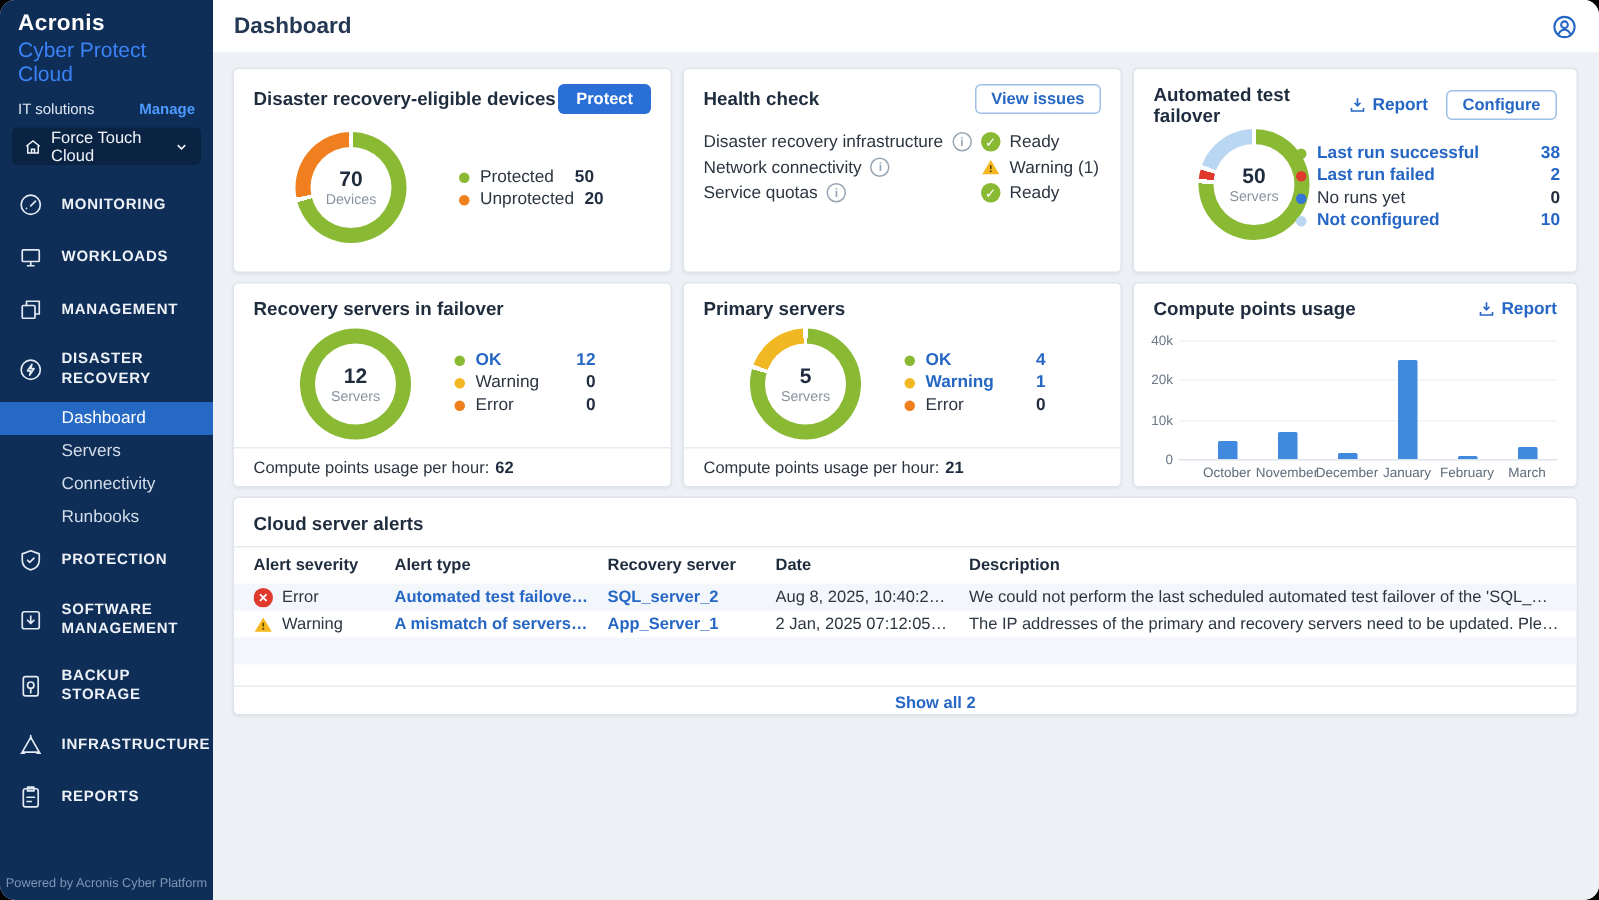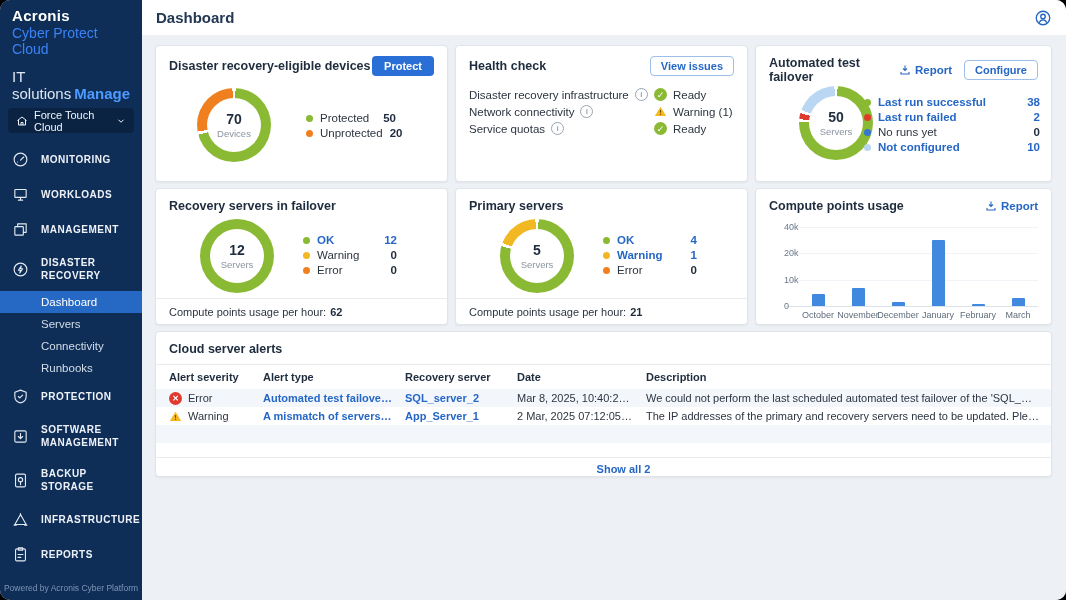--- a/index.html
+++ b/index.html
@@ -4,21 +4,21 @@
 <style>
   html,body{margin:0;padding:0;width:1066px;height:600px;background:#000;overflow:hidden;
     font-family:"Liberation Sans",sans-serif;}
   .app{position:absolute;inset:0;border-radius:10px;overflow:hidden;background:#edf0f4;}
 
   
   .sidebar{position:absolute;left:0;top:0;bottom:0;width:142px;background:#0e2e57;color:#fff;}
   .brand{padding:7px 12px 0;}
   .brand-1{font-size:15px;font-weight:bold;letter-spacing:.3px;}
   .brand-2{font-size:14px;font-weight:300;color:#3b82f6;margin-top:1px;}
-  .org-row{display:flex;justify-content:space-between;align-items:flex-end;padding:11px 12px 6px;font-size:15px;color:#dde6f1;}
+  .org-row{display:flex;justify-content:space-between;align-items:flex-end;padding:11px 12px 6px;font-size:10px;color:#dde6f1;}
   .manage{color:#4d9bff;font-weight:bold;cursor:pointer;}
   .tenant{margin:0 8px;background:#0a2342;border-radius:4px;height:25px;display:flex;align-items:center;gap:6px;padding:0 8px;font-size:11px;cursor:pointer;color:#f0f4fa;}
   .tenant svg{flex:none;}
   .tenant .chev{margin-left:auto;}
   nav{margin-top:9px;}
   .nav-item{display:flex;align-items:center;gap:12px;padding:9px 12px;cursor:pointer;}
   .nav-item .nico{width:17px;height:17px;flex:none;color:#e3eaf3;}
   .nav-label{font-size:10px;font-weight:bold;letter-spacing:.5px;color:#eef2f8;line-height:1.3;}
   .sub-item{padding:5px 12px 5px 41px;font-size:11.5px;color:#d3dde9;cursor:pointer;}
   .sub-item.active{background:#2569c4;color:#fff;}
@@ -73,21 +73,21 @@
   .info-i{display:inline-flex;width:11px;height:11px;border-radius:50%;border:1px solid #98a5b3;color:#98a5b3;font-size:8px;align-items:center;justify-content:center;font-weight:bold;margin-left:6px;flex:none;}
   .info-i::after{content:"i";}
   .hc-status{position:absolute;left:198px;display:flex;align-items:center;gap:6px;}
   .ico-ok{display:inline-flex;width:13px;height:13px;border-radius:50%;color:#fff;font-size:9px;align-items:center;justify-content:center;flex:none;}
   .ico-err{display:inline-flex;width:13px;height:13px;border-radius:50%;color:#fff;font-size:8px;font-weight:bold;align-items:center;justify-content:center;flex:none;}
 
   
   #chart-area{position:absolute;left:0;top:36px;right:0;bottom:0;}
   .gl{position:absolute;left:30px;right:13px;height:1px;background:#f0f3f7;}
   .gl.base{background:#dde3ea;}
-  .yl{position:absolute;left:4px;width:22px;font-size:9px;color:#6b7988;transform:translateY(-50%);margin-left:24px;}
+  .yl{position:absolute;left:4px;width:22px;text-align:right;font-size:9px;color:#6b7988;transform:translateY(-50%);}
   .bar{position:absolute;width:13px;background:#4189df;border-radius:1px 1px 0 0;}
   .xl{position:absolute;width:60px;text-align:center;font-size:9px;color:#5e6c7b;top:85px;}
 
   
   .t-head{display:grid;grid-template-columns:94px 142px 112px 129px 1fr;align-items:center;height:24px;margin-top:8px;padding-left:13px;border-top:1px solid #e7ebf0;font-size:11px;font-weight:bold;color:#1e2c3d;}
   .t-row{display:grid;grid-template-columns:94px 142px 112px 129px 1fr;align-items:center;height:18px;padding-left:13px;font-size:11px;color:#2c3540;}
   .t-row.odd{background:#f3f7fc;}
   .t-cell{overflow:hidden;white-space:nowrap;text-overflow:ellipsis;padding-right:12px;}
   .t-link{color:#2667c5;font-weight:bold;cursor:pointer;}
   .sev{display:flex;align-items:center;gap:6px;}
@@ -429,35 +429,35 @@
           <span class="t-cell">Description</span>
         </div>
       <div id="alerts-body">
           <div class="t-row odd">
             <span class="t-cell sev">
               <span class="ico-err" style="background:#e03a2f">✕</span>
               <span>Error</span>
             </span>
             <span class="t-cell t-link">Automated test failover failed</span>
             <span class="t-cell t-link">SQL_server_2</span>
-            <span class="t-cell">Mar 8, 2025, 10:40:20 AM</span>
+            <span class="t-cell">Aug 8, 2025, 10:40:20 AM</span>
             <span class="t-cell">We could not perform the last scheduled automated test failover of the 'SQL_Server_2' recovery server.</span>
           </div>
           <div class="t-row">
             <span class="t-cell sev">
               <svg width="13" height="13" viewBox="0 0 24 24">
                 <path d="M12 3L22.5 20.5h-21z" fill="#f5b81f"></path>
                 <path d="M12 9.5v4.5" stroke="#5b4200" stroke-width="2"></path>
                 <circle cx="12" cy="17" r="1.2" fill="#5b4200"></circle>
               </svg>
               <span>Warning</span>
             </span>
             <span class="t-cell t-link">A mismatch of servers' network...</span>
             <span class="t-cell t-link">App_Server_1</span>
-            <span class="t-cell">2 Mar, 2025 07:12:05 PM</span>
+            <span class="t-cell">2 Jan, 2025 07:12:05 PM</span>
             <span class="t-cell">The IP addresses of the primary and recovery servers need to be updated. Please go to 'Disaster Recover...</span>
           </div>
         </div>
       <div class="stripe"></div>
       <div class="gap-w"></div>
       <div class="t-footer">
         <span class="show-all">Show all 2</span>
       </div>
     </section>
 

